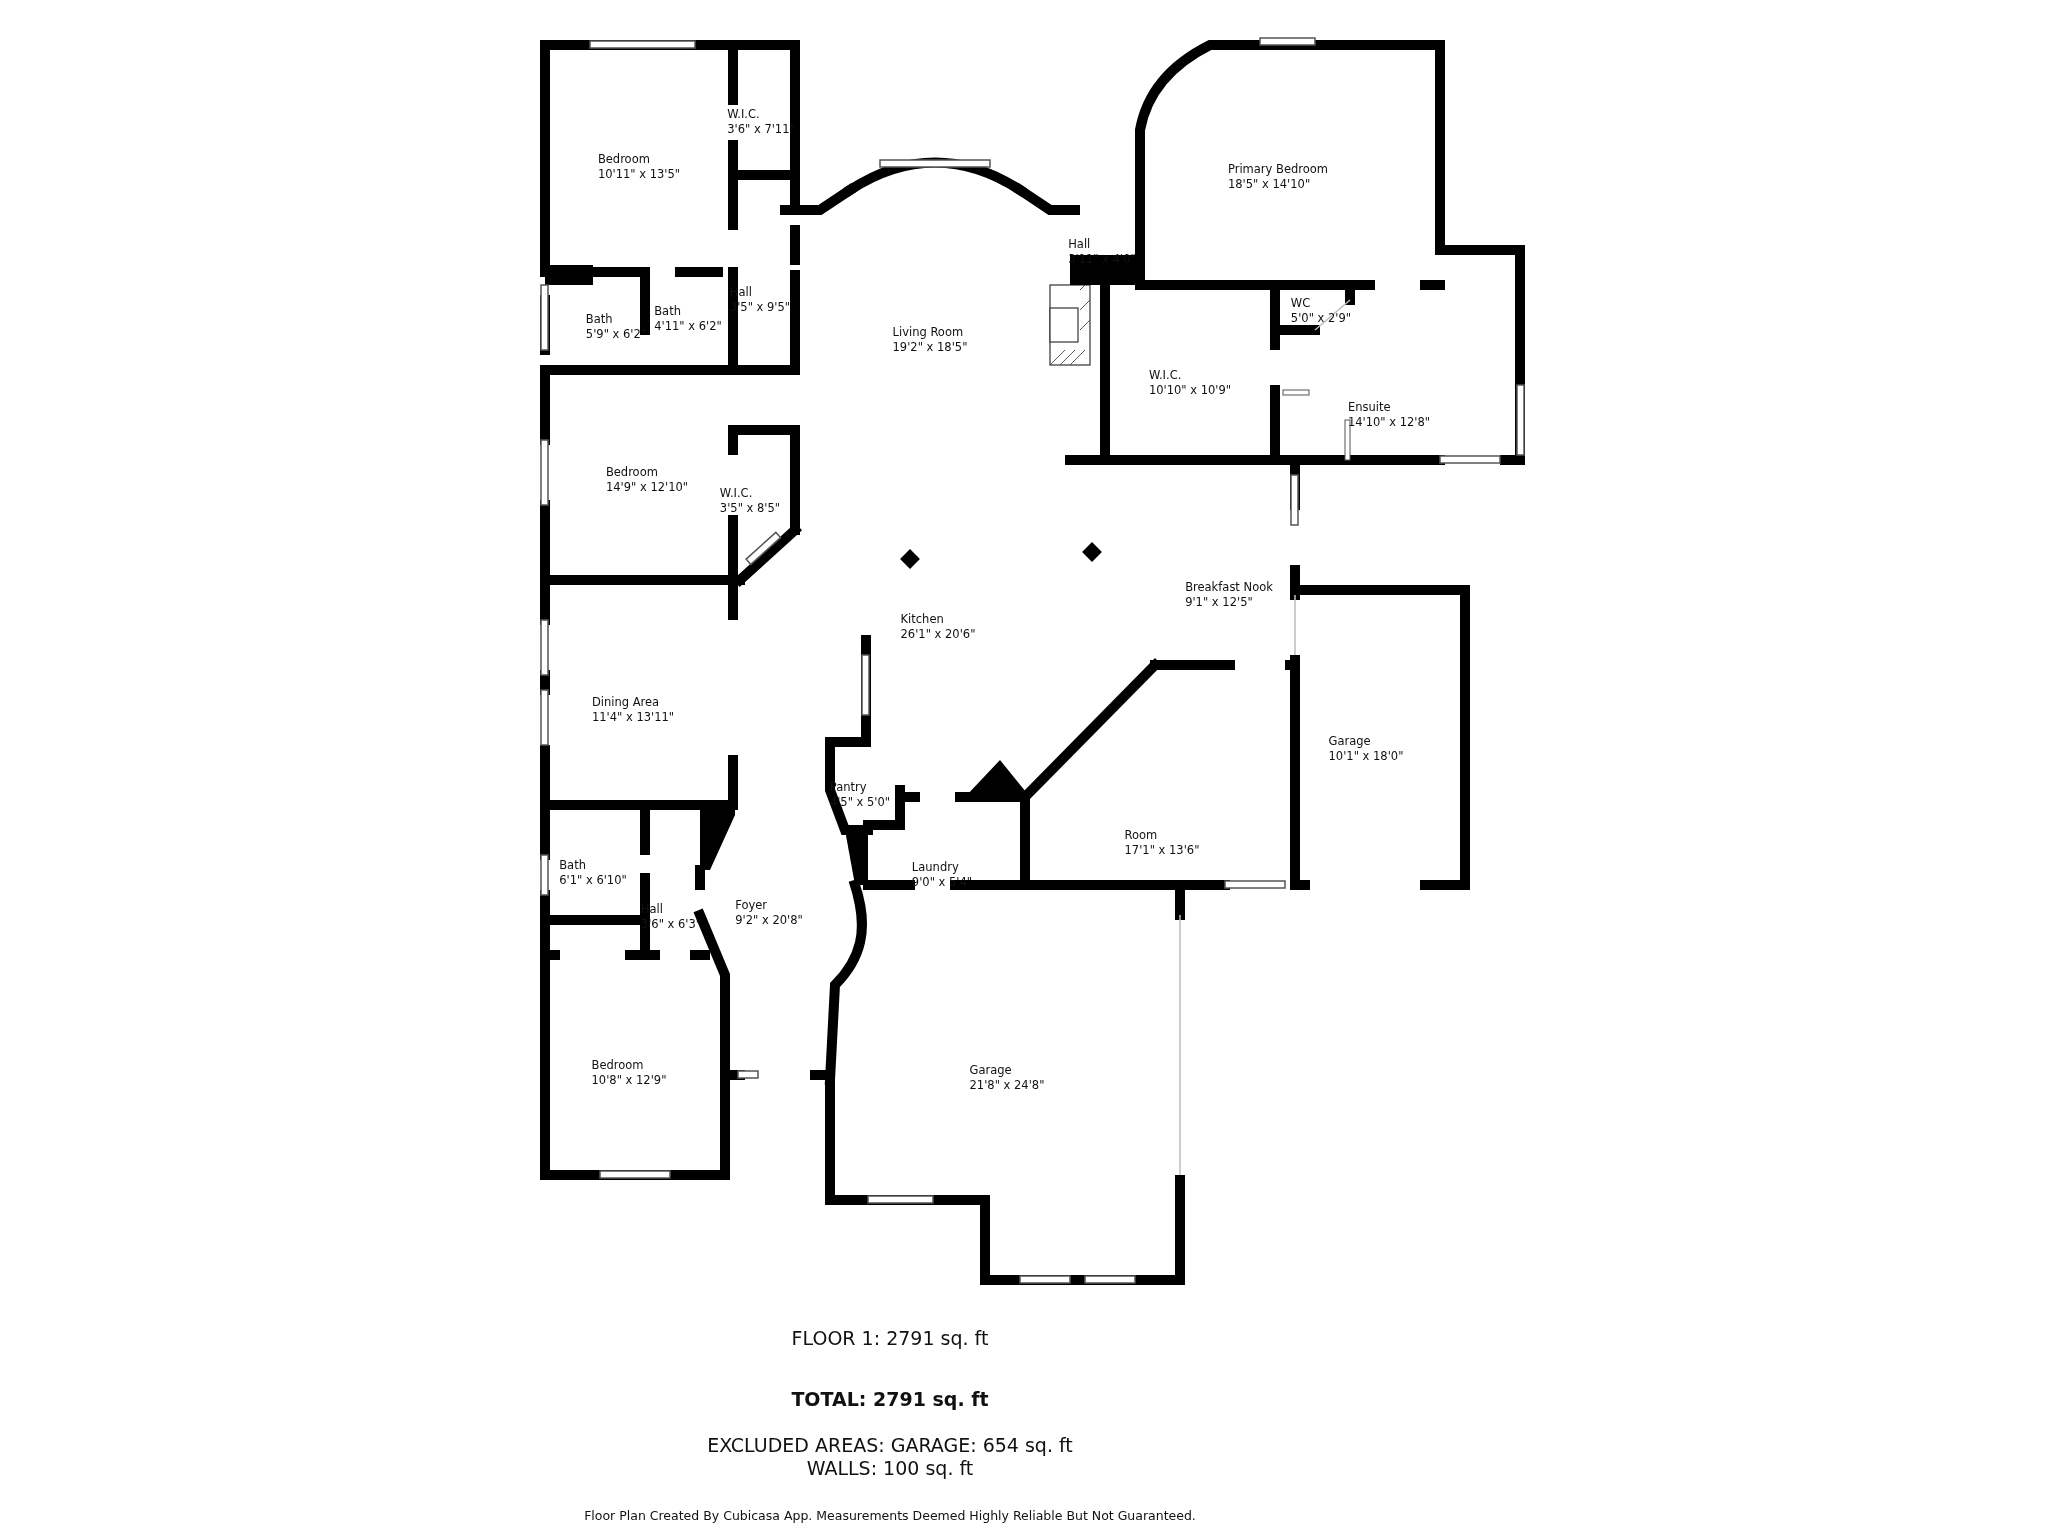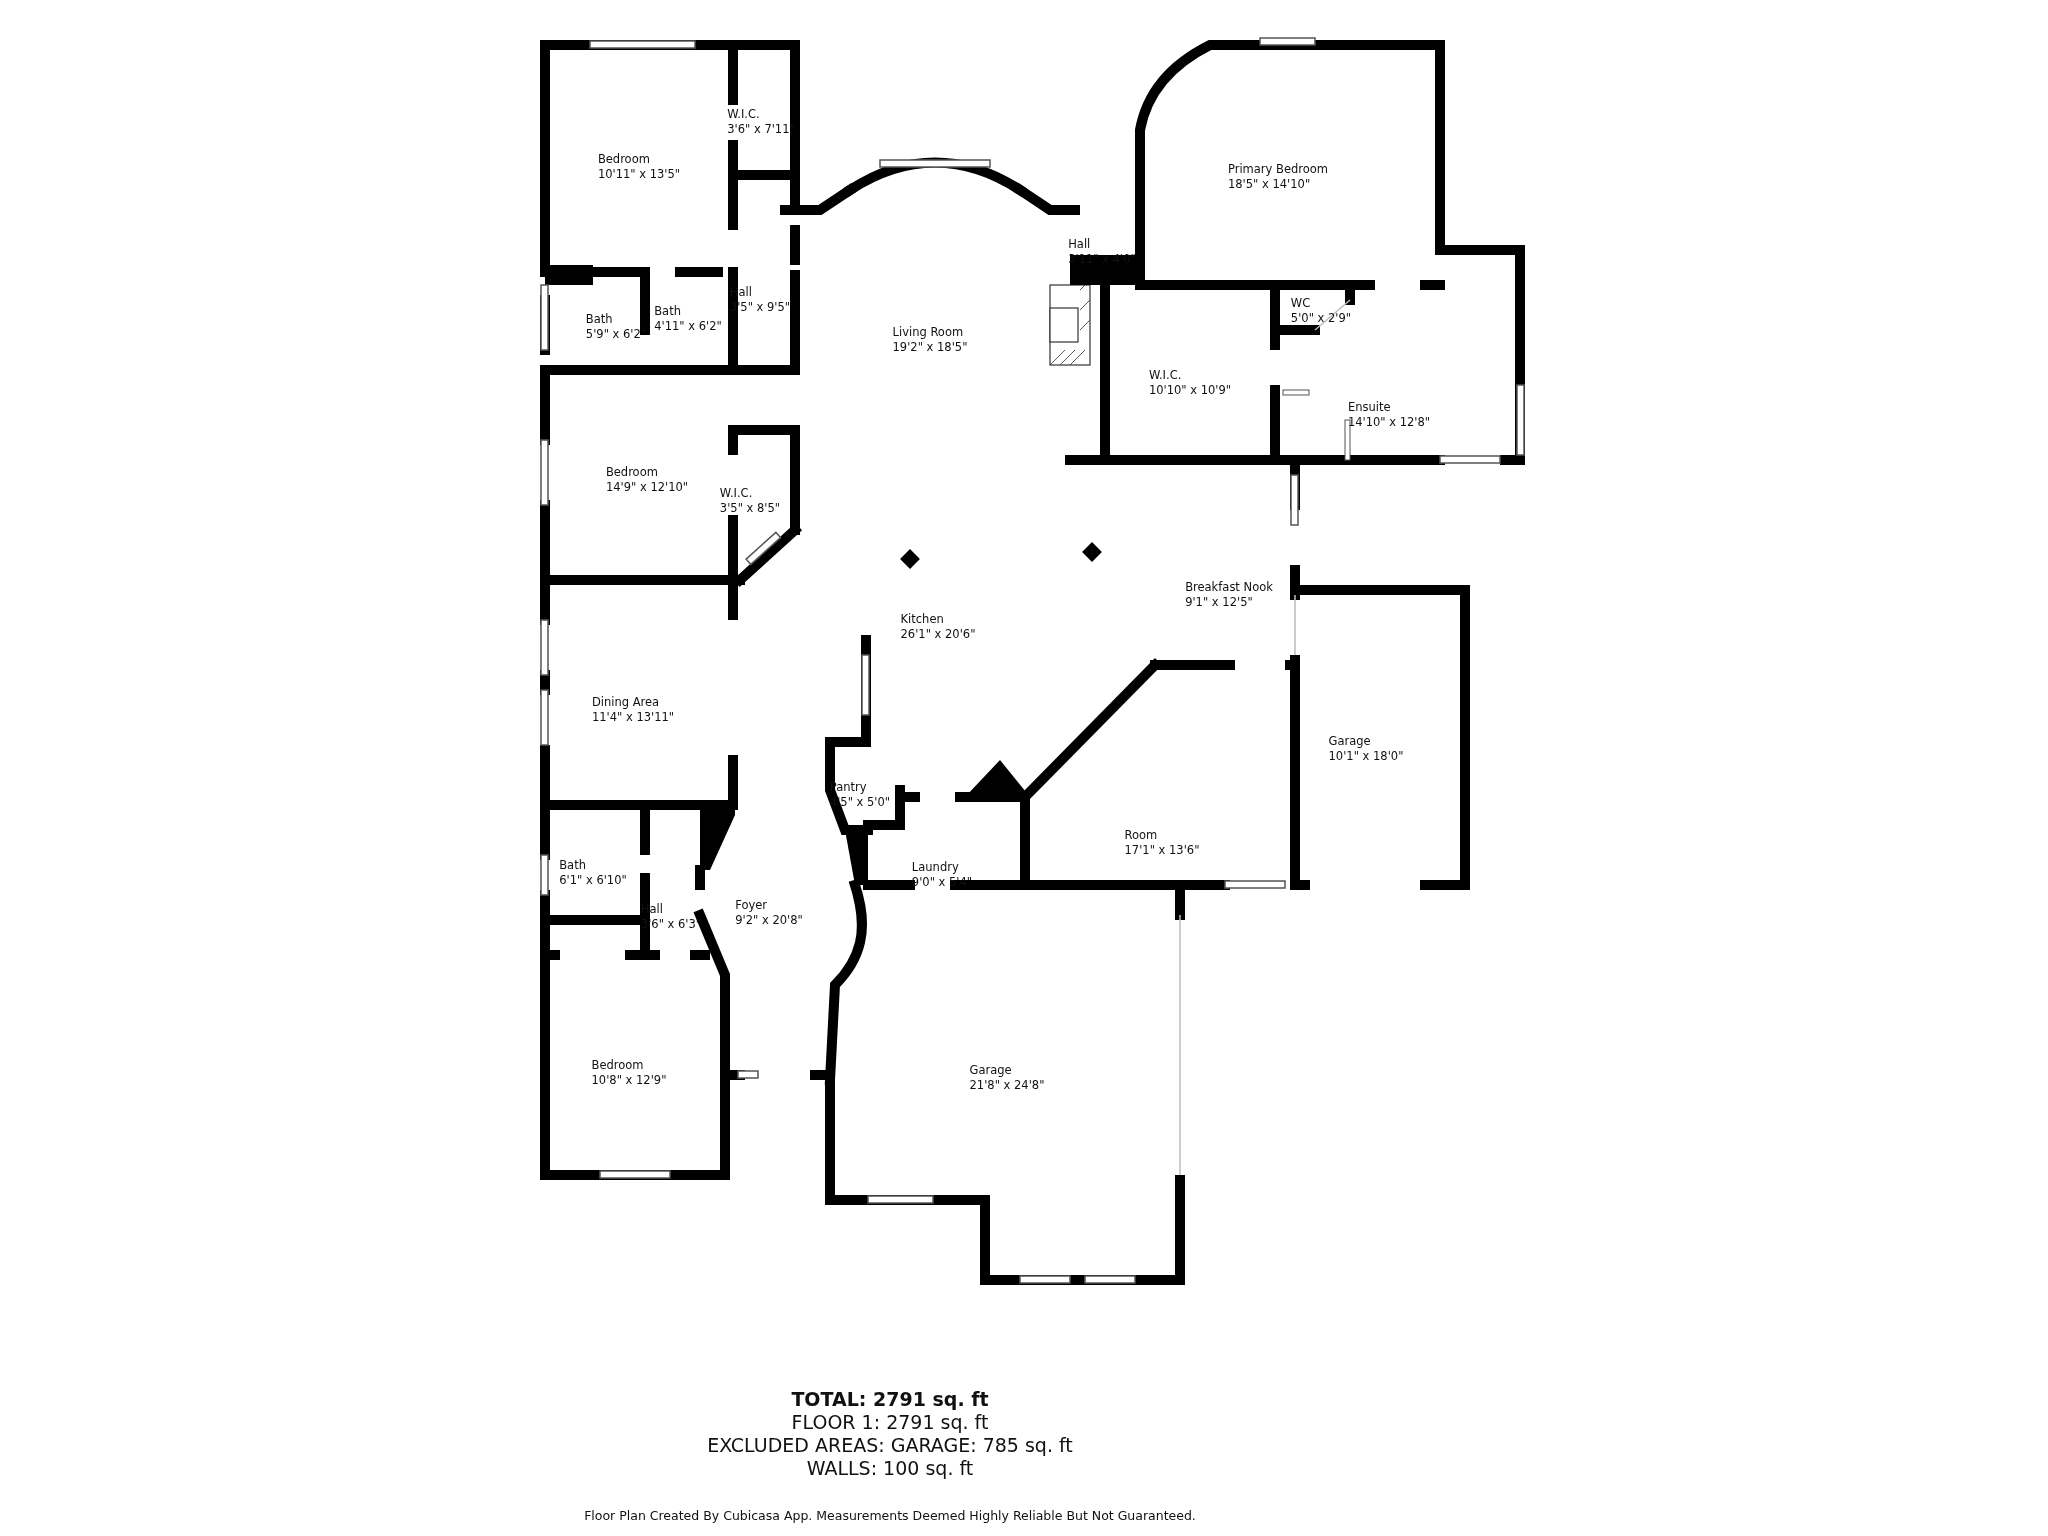--- a/index.html
+++ b/index.html
@@ -7,21 +7,21 @@
   #plan { position:absolute; left:0; top:0; width:2048px; height:1536px; }
   .wall { fill:none; stroke:#000; stroke-width:10; stroke-linecap:square; stroke-linejoin:miter; }
   .wallfill { fill:#000; }
   .thin { fill:none; stroke:#bdbdbd; stroke-width:1.5; }
   .win { fill:#fff; stroke:#555; stroke-width:1.5; }
   .room-label { position:absolute; text-align:left; font-size:11.5px; line-height:15px; transform:translateX(-50%); white-space:nowrap; color:#111; }
   .room-label span { display:block; }
   .summary { position:absolute; left:0; width:1780px; text-align:center; }
   .sum-total { top:1388px; font-size:19px; font-weight:bold; }
   .sum-line { font-size:19px; }
-  .sum-floor { top:1411px; }
+  .sum-floor { top:1327px; }
   .sum-excl { top:1434px; }
   .sum-walls { top:1457px; }
   .disclaimer { top:1508px; font-size:12.5px; }
 </style>
 </head>
 <body>
 
 <svg id="plan" viewBox="0 0 2048 1536" xmlns="http://www.w3.org/2000/svg">
 
   <g>
@@ -271,15 +271,15 @@
       <span>10'8" x 12'9"</span>
     </div>
   <div class="room-label" style="left:1007px;top:1063px;">
       <span>Garage</span>
       <span>21'8" x 24'8"</span>
     </div>
 </div>
 
 <div class="summary sum-total">TOTAL: 2791 sq. ft</div>
 <div class="summary sum-line sum-floor">FLOOR 1: 2791 sq. ft</div>
-<div class="summary sum-line sum-excl">EXCLUDED AREAS: GARAGE: 785 sq. ft</div>
+<div class="summary sum-line sum-excl">EXCLUDED AREAS: GARAGE: 654 sq. ft</div>
 <div class="summary sum-line sum-walls">WALLS: 100 sq. ft</div>
 <div class="summary disclaimer">Floor Plan Created By Cubicasa App. Measurements Deemed Highly Reliable But Not Guaranteed.</div>
 
 </body></html>

